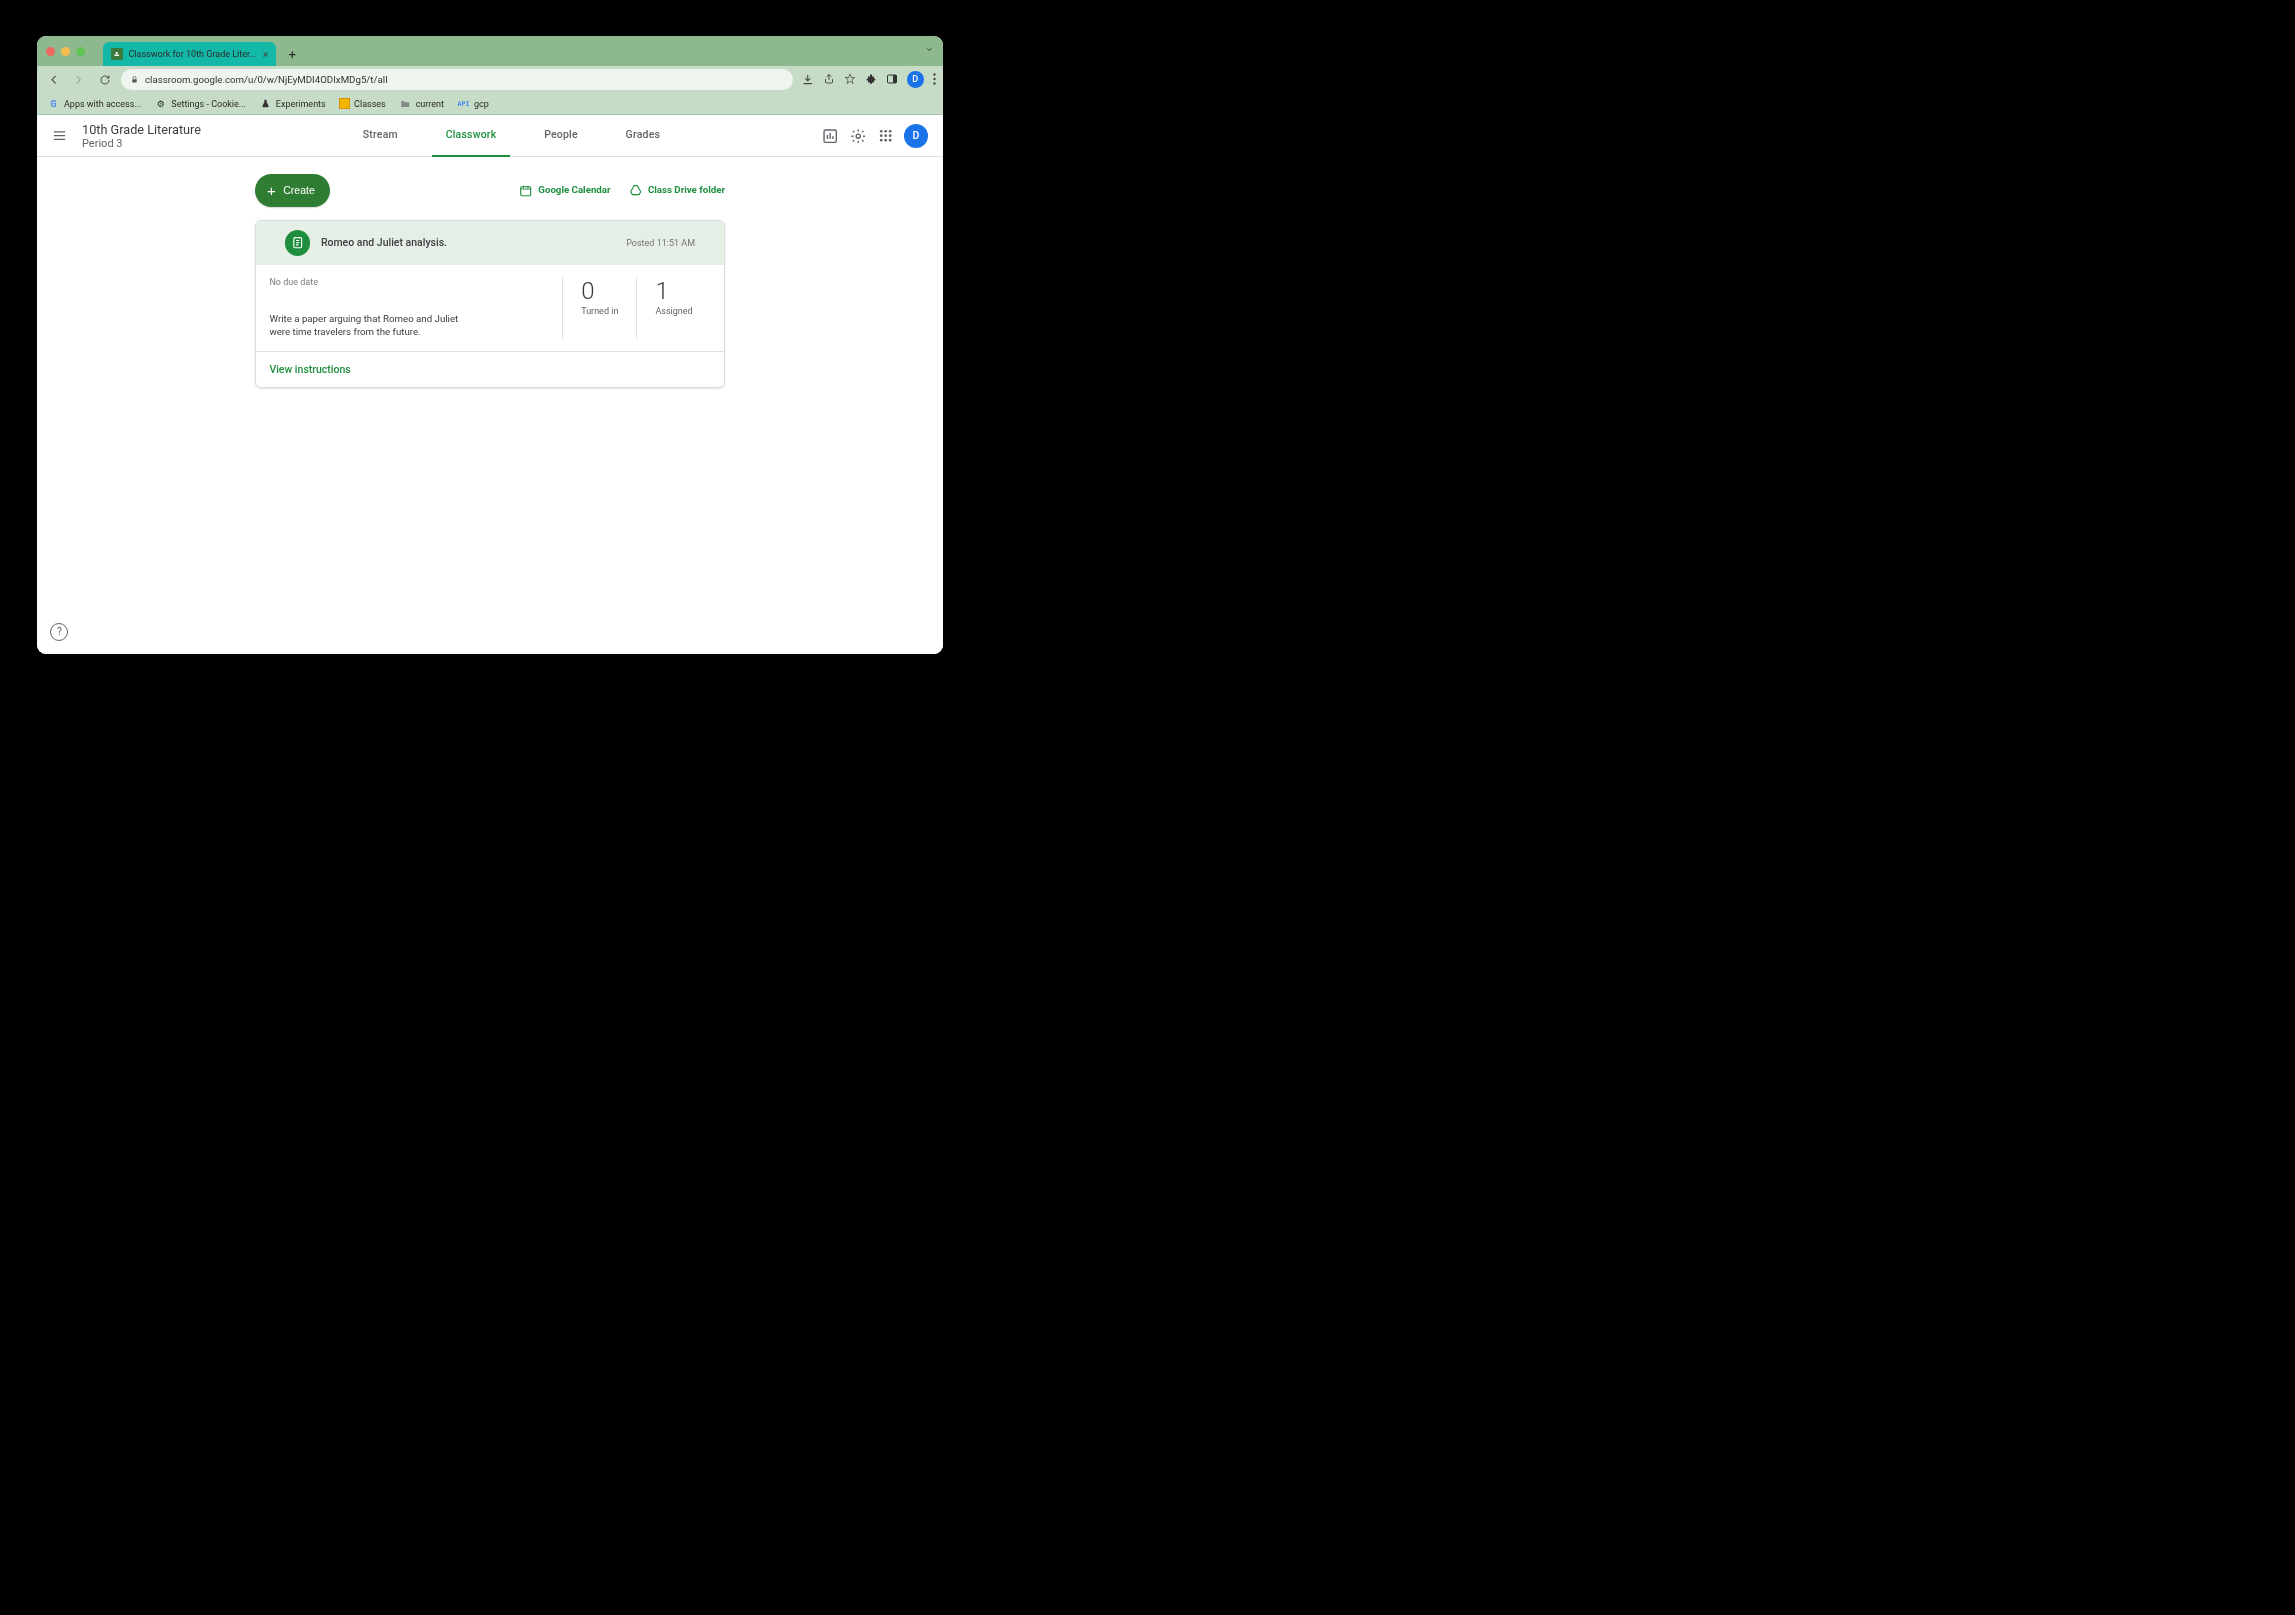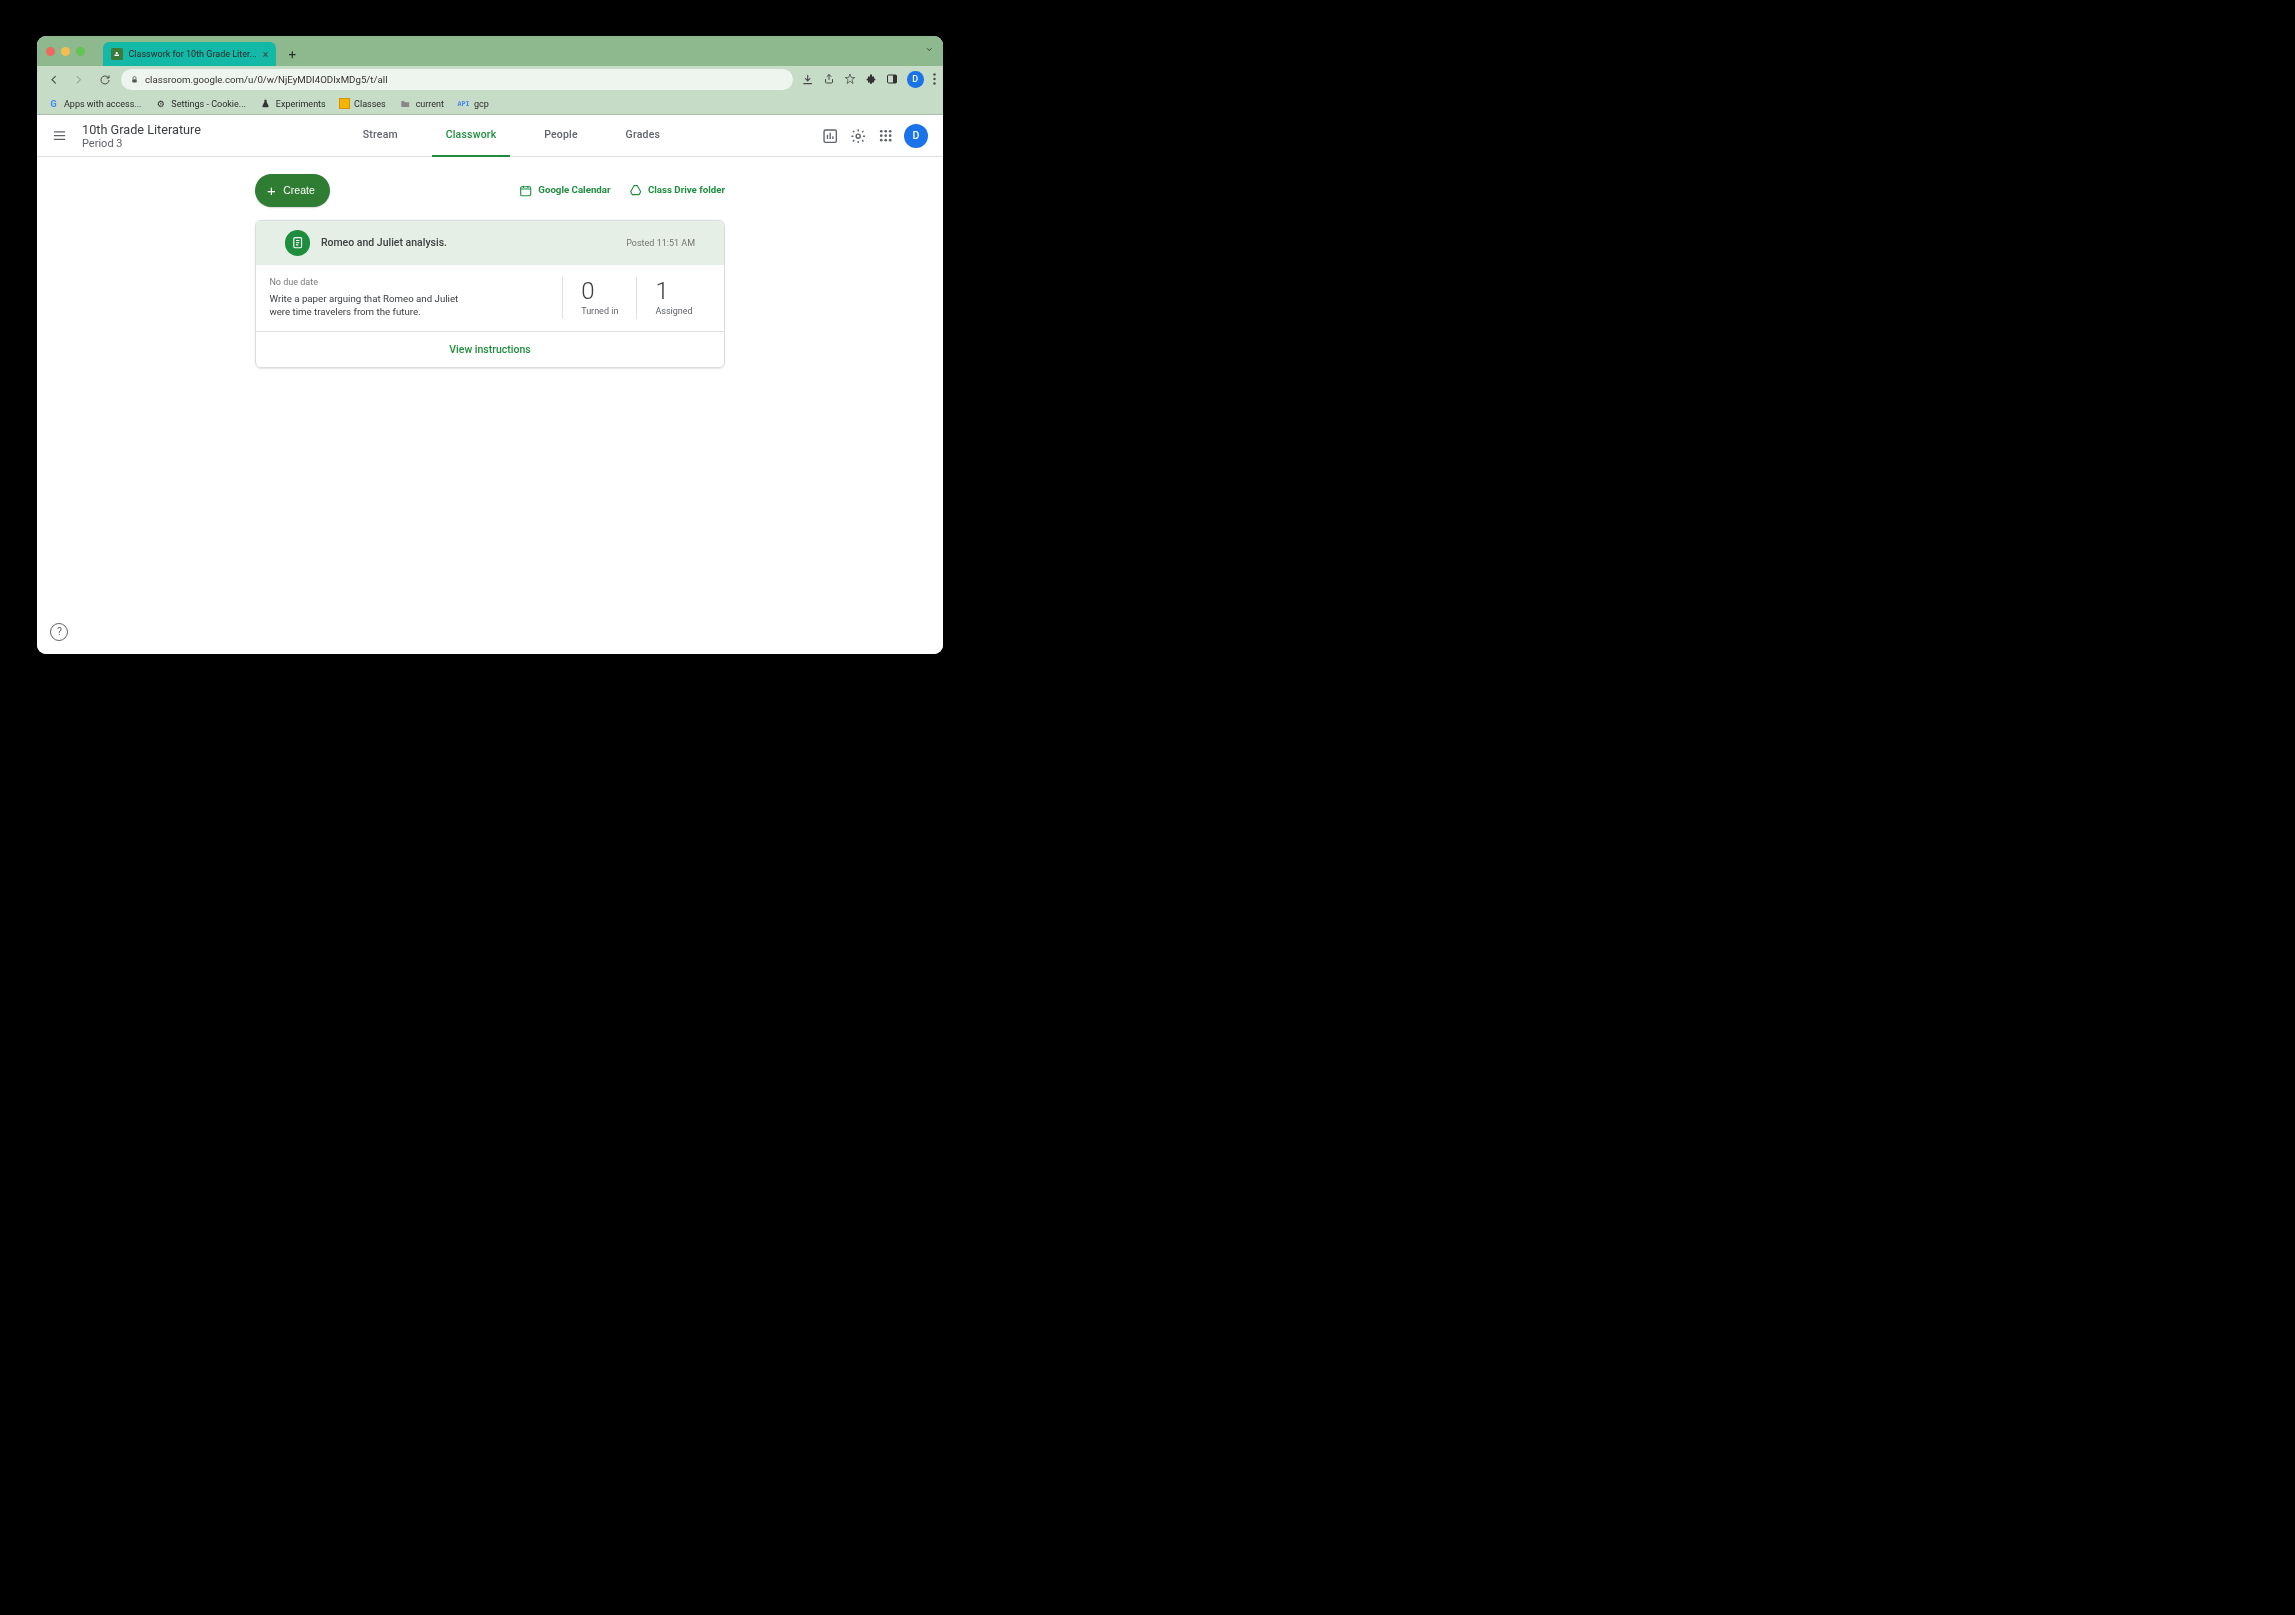--- a/index.html
+++ b/index.html
@@ -88,28 +88,28 @@
   .toolbar-links{display:flex;align-items:center;gap:18px;}
   .tlink{display:flex;align-items:flex-start;gap:6px;color:#1e8e3e;font-size:9.7px;font-weight:700;}
   .tlink .ticon{width:13.4px;height:13.4px;}
   
   .card{border:0.7px solid #dadce0;border-radius:6px;overflow:hidden;box-shadow:0 0.7px 1.5px rgba(60,64,67,.15);}
   .card-head{background:#e6efe6;display:flex;align-items:center;gap:10.5px;padding:9px 29px;}
   .assign-icon{width:25.4px;height:25.4px;border-radius:50%;background:#1e8e3e;display:flex;align-items:center;justify-content:center;color:#fff;flex-shrink:0;}
   .card-title{font-size:10.5px;color:#3c4043;font-weight:500;}
   .posted{margin-left:auto;font-size:9px;color:#747474;}
   .card-body{padding:12px 13.4px;display:flex;gap:15px;}
-  .due{font-size:9px;color:#7a7a7a;margin-bottom:5px;}
+  .due{font-size:9px;color:#7a7a7a;margin-bottom:25px;}
   .desc{font-size:9.7px;color:#3c4043;max-width:194px;line-height:1.4;}
   .stats{margin-left:auto;display:flex;}
   .statbox{padding:0 18px;border-left:0.7px solid #e0e0e0;}
   .statbox:first-child{border-left:0.7px solid #e0e0e0;}
   .statbox .num{font-size:24px;color:#3c4043;font-weight:300;}
   .statbox .lbl{font-size:9px;color:#5f6368;margin-top:1.5px;}
-  .card-foot{border-top:0.7px solid #e0e0e0;padding:10.5px 13.4px;text-align:center;}
+  .card-foot{border-top:0.7px solid #e0e0e0;padding:10.5px 13.4px;}
   .viewlink{color:#1e8e3e;font-size:10.5px;font-weight:500;}
   
   .help{position:absolute;left:13.4px;bottom:13.4px;width:18px;height:18px;border:1.5px solid #5f6368;border-radius:50%;display:flex;align-items:center;justify-content:center;color:#5f6368;font-size:10.5px;}
   svg{display:block;}
 </style>
 </head>
 <body>
 
 <div class="window">
 

